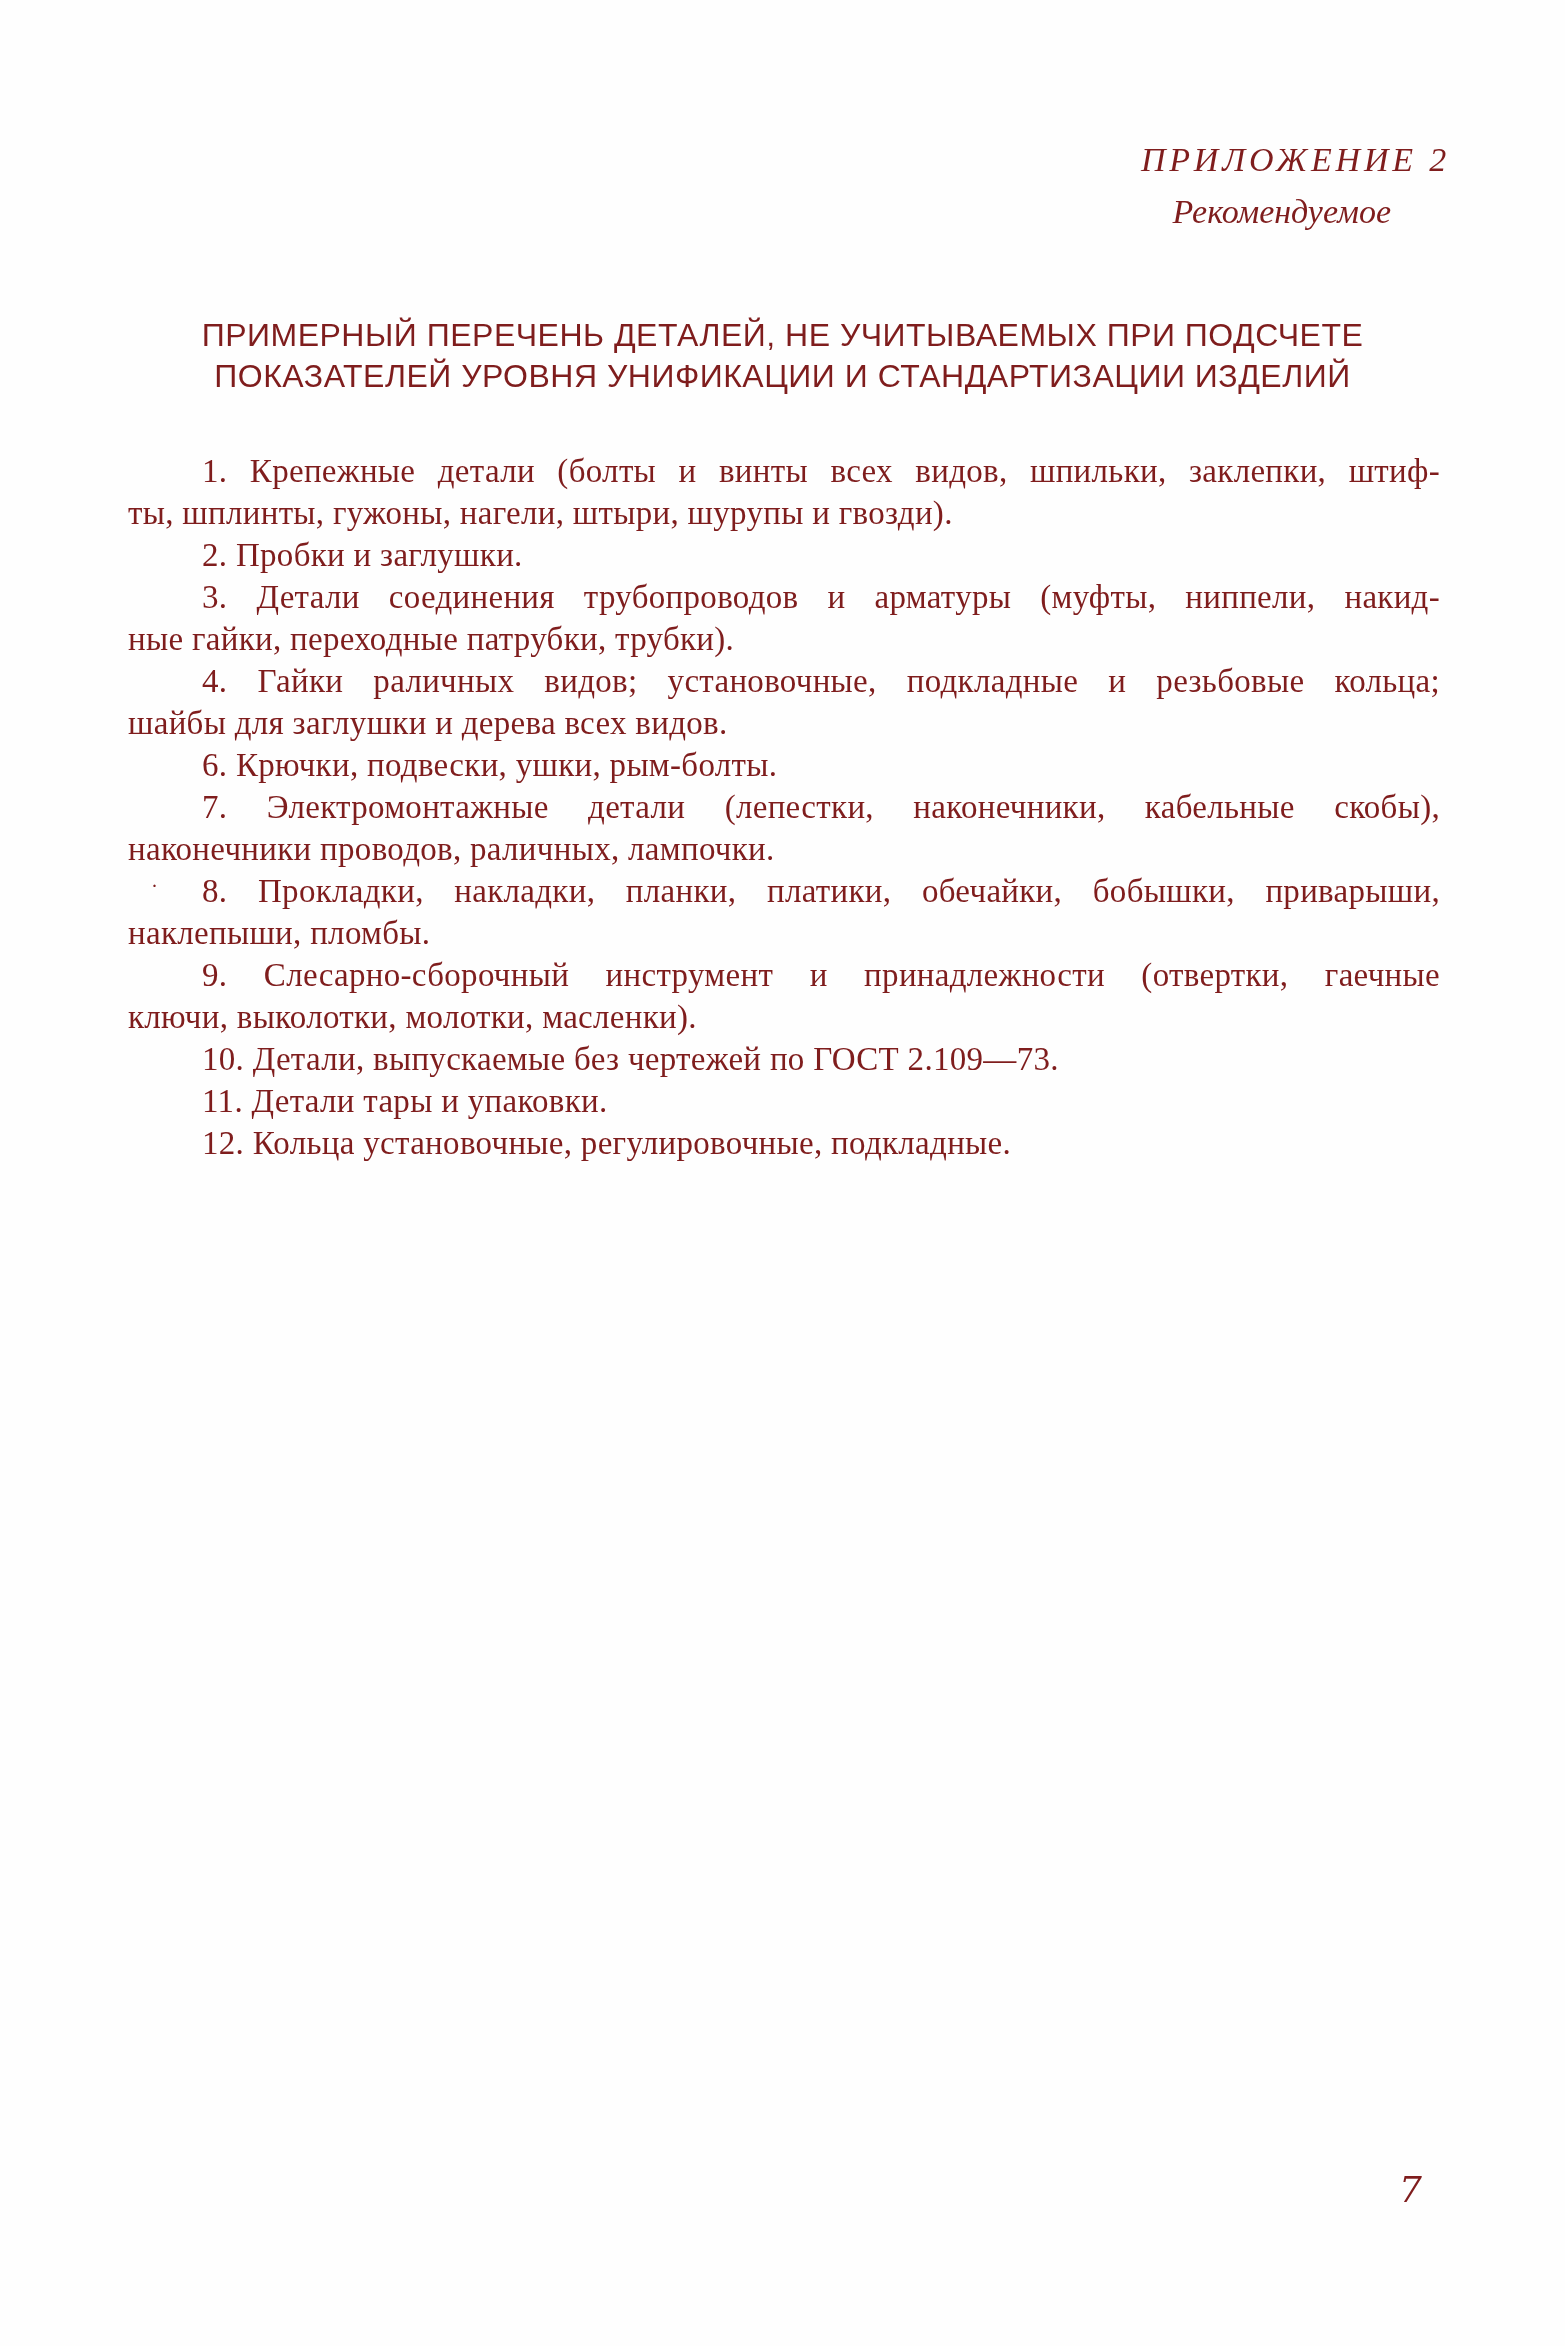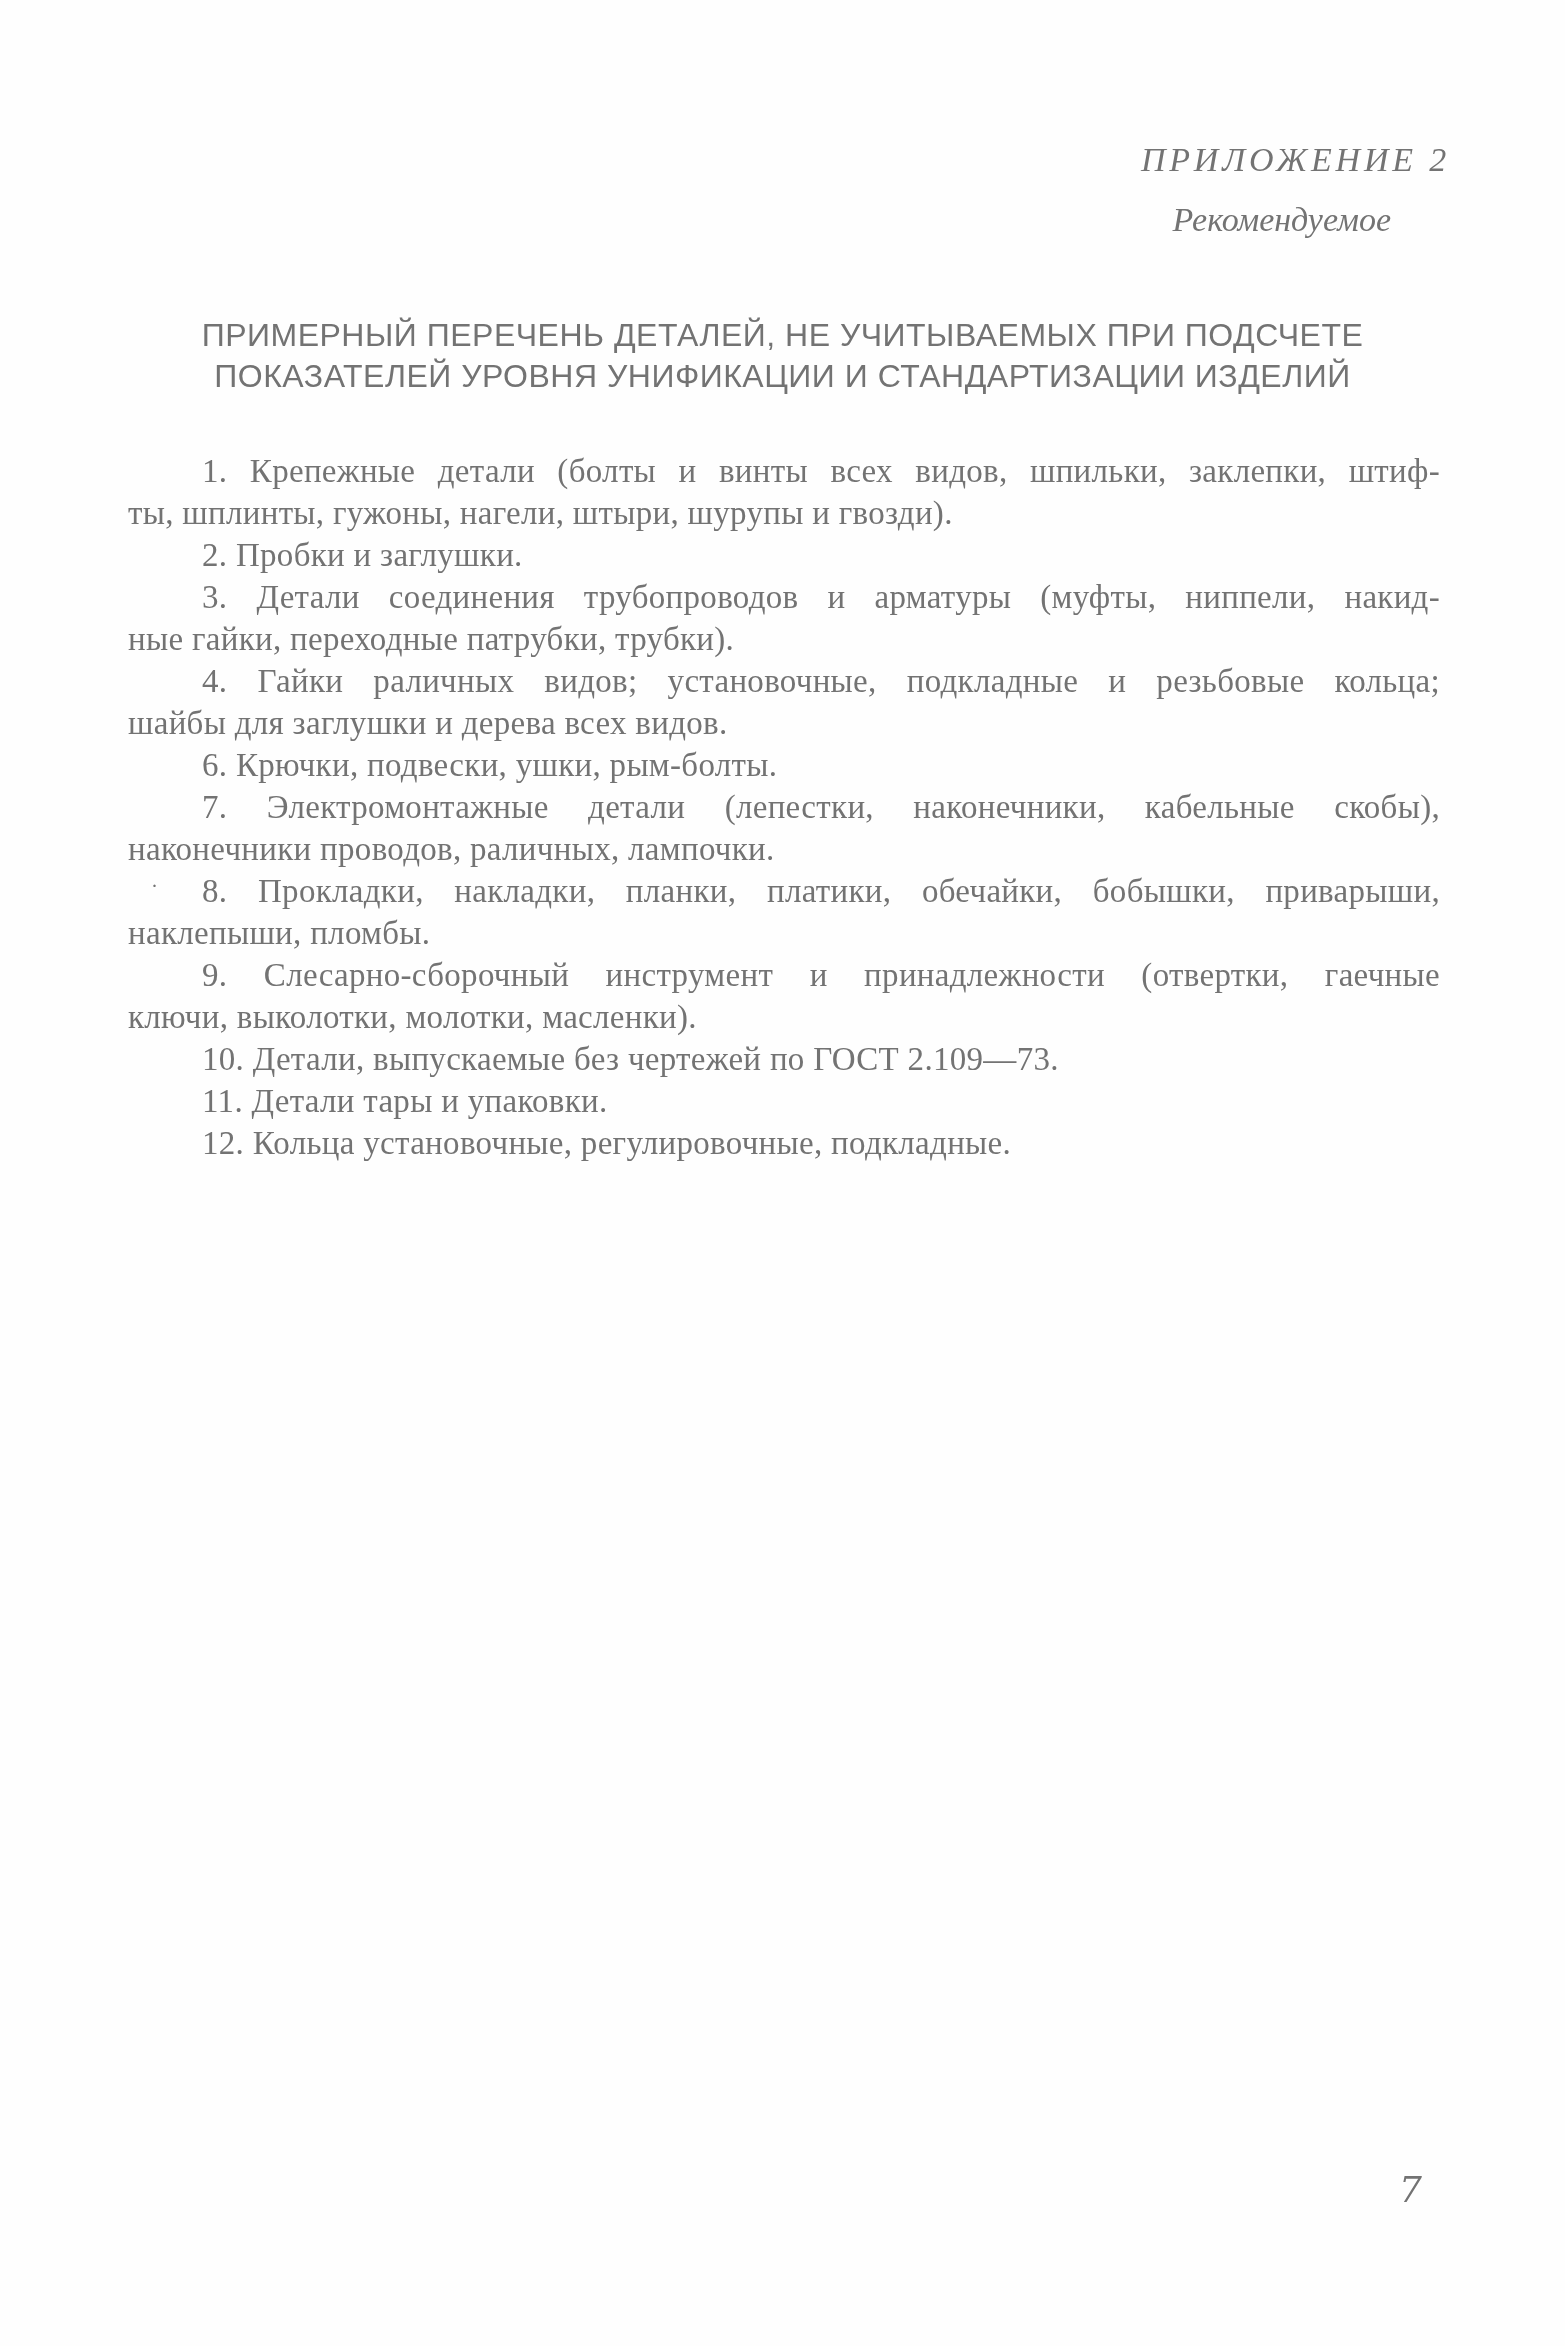--- a/index.html
+++ b/index.html
@@ -1,41 +1,41 @@
 <!DOCTYPE html>
 <html lang="ru" style="font-size:15px"><head>
 <meta charset="utf-8">
 <style>
   html,body{margin:0;padding:0;background:#ffffff;}
   .page{
     position:relative;
     width:1565px;
     height:2347px;
     background:#fefefe;
-    color:#737373;
+    color:#7f1d1d;
     overflow:hidden;
     font-family:"Liberation Serif", serif;
   }
   
   .appendix{
     position:absolute;
     top:141px;
     right:115px;
     text-align:right;
     font-family:"Liberation Serif", serif;
     font-style:italic;
   }
   .appendix-label{
     font-size:34px;
     letter-spacing:3.8px;
     white-space:nowrap;
   }
   .appendix-type{
     font-size:34px;
-    margin-top:22px;
+    margin-top:14px;
     padding-right:59px;
     white-space:nowrap;
   }
   
   .doc-title{
     position:absolute;
     top:315px;
     left:118px;
     width:1329px;
     text-align:center;

